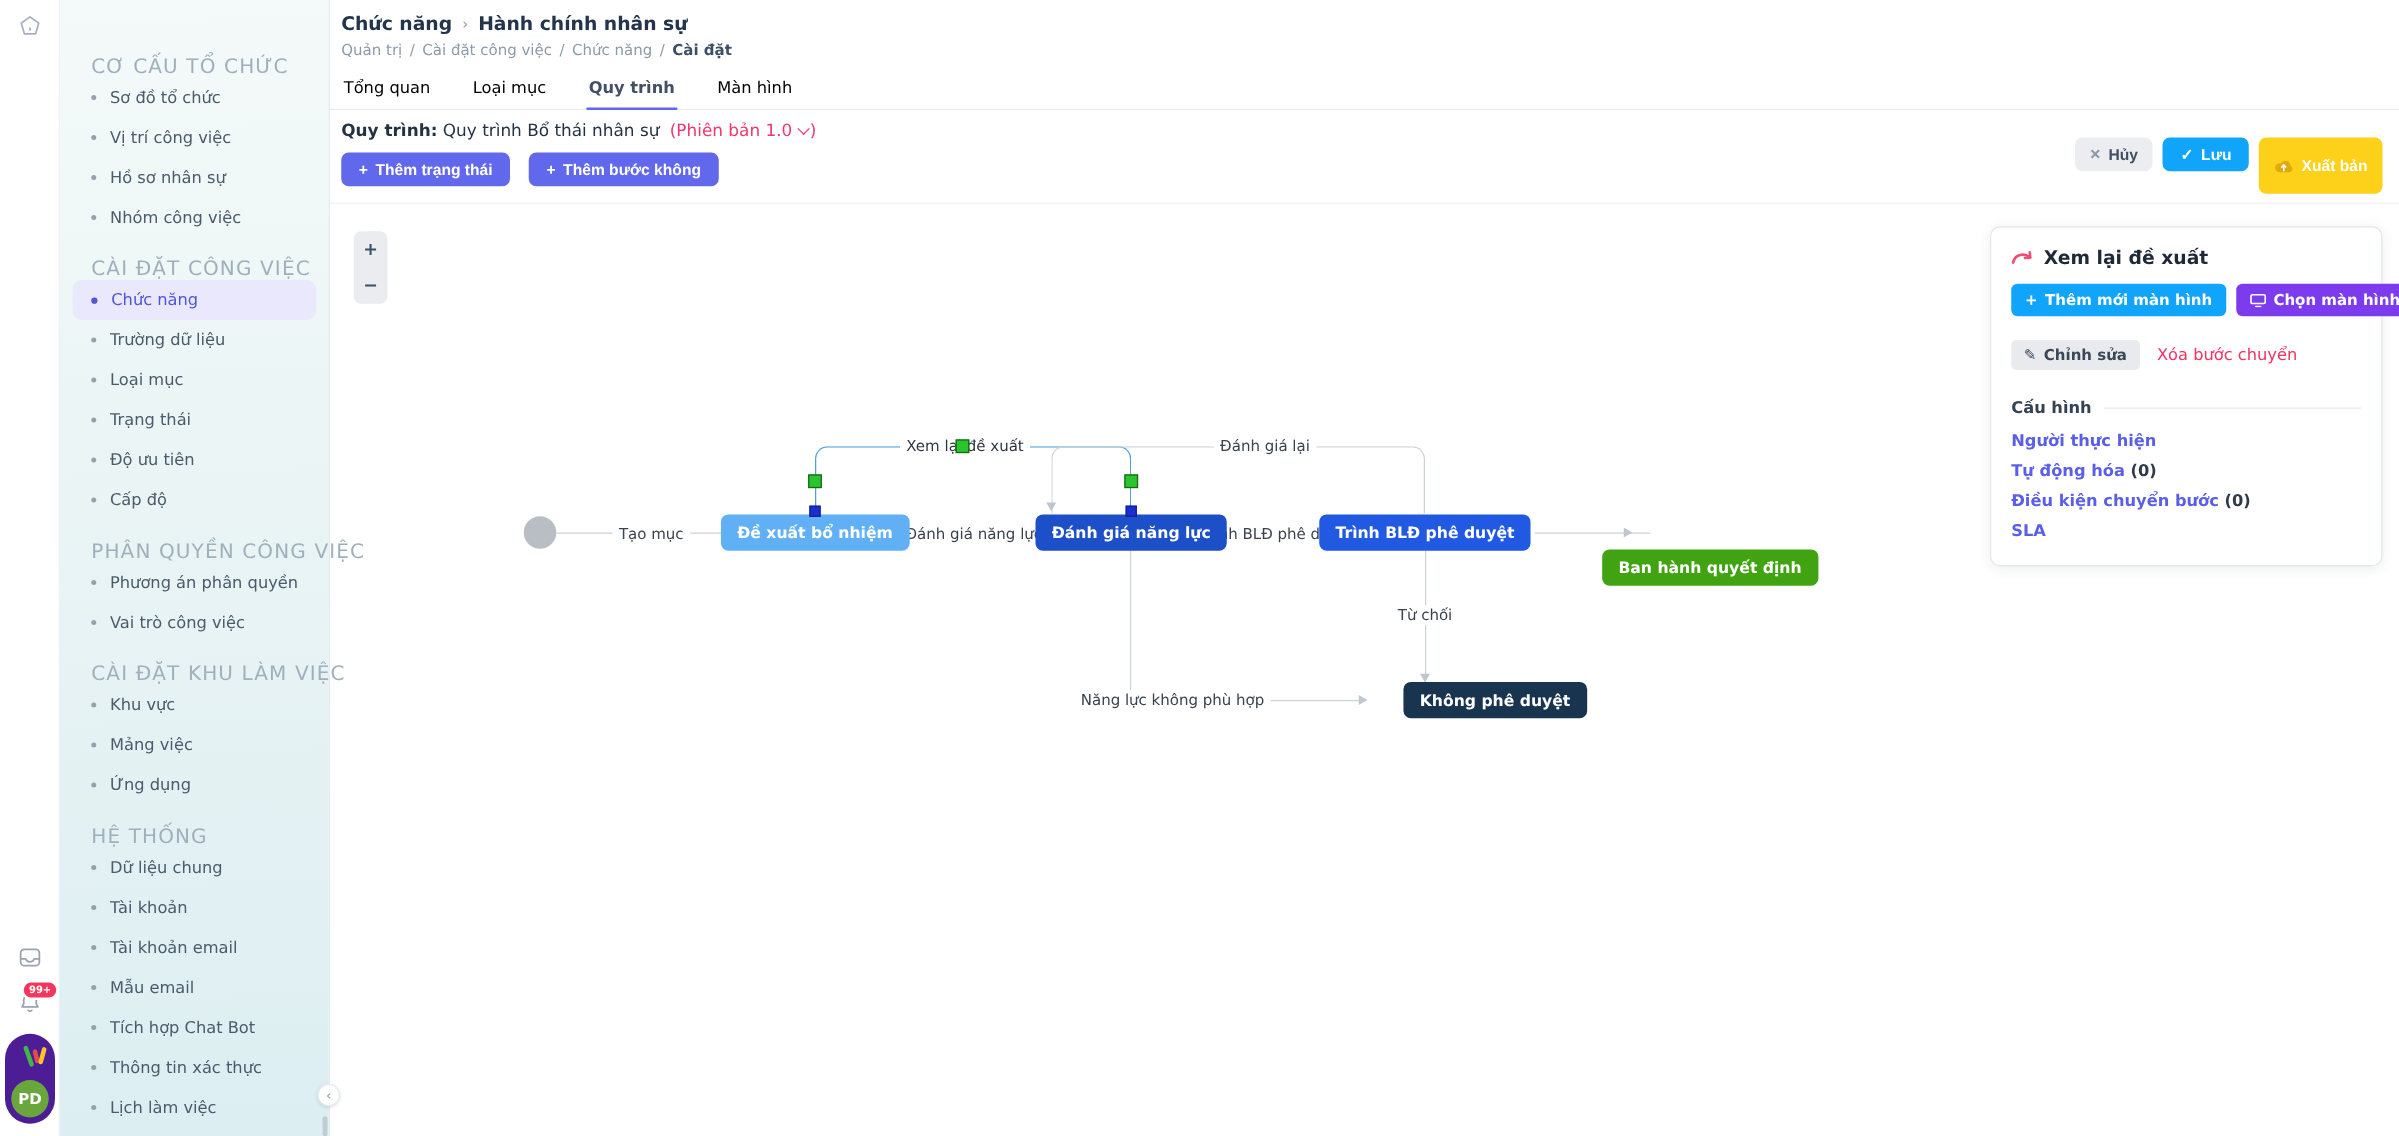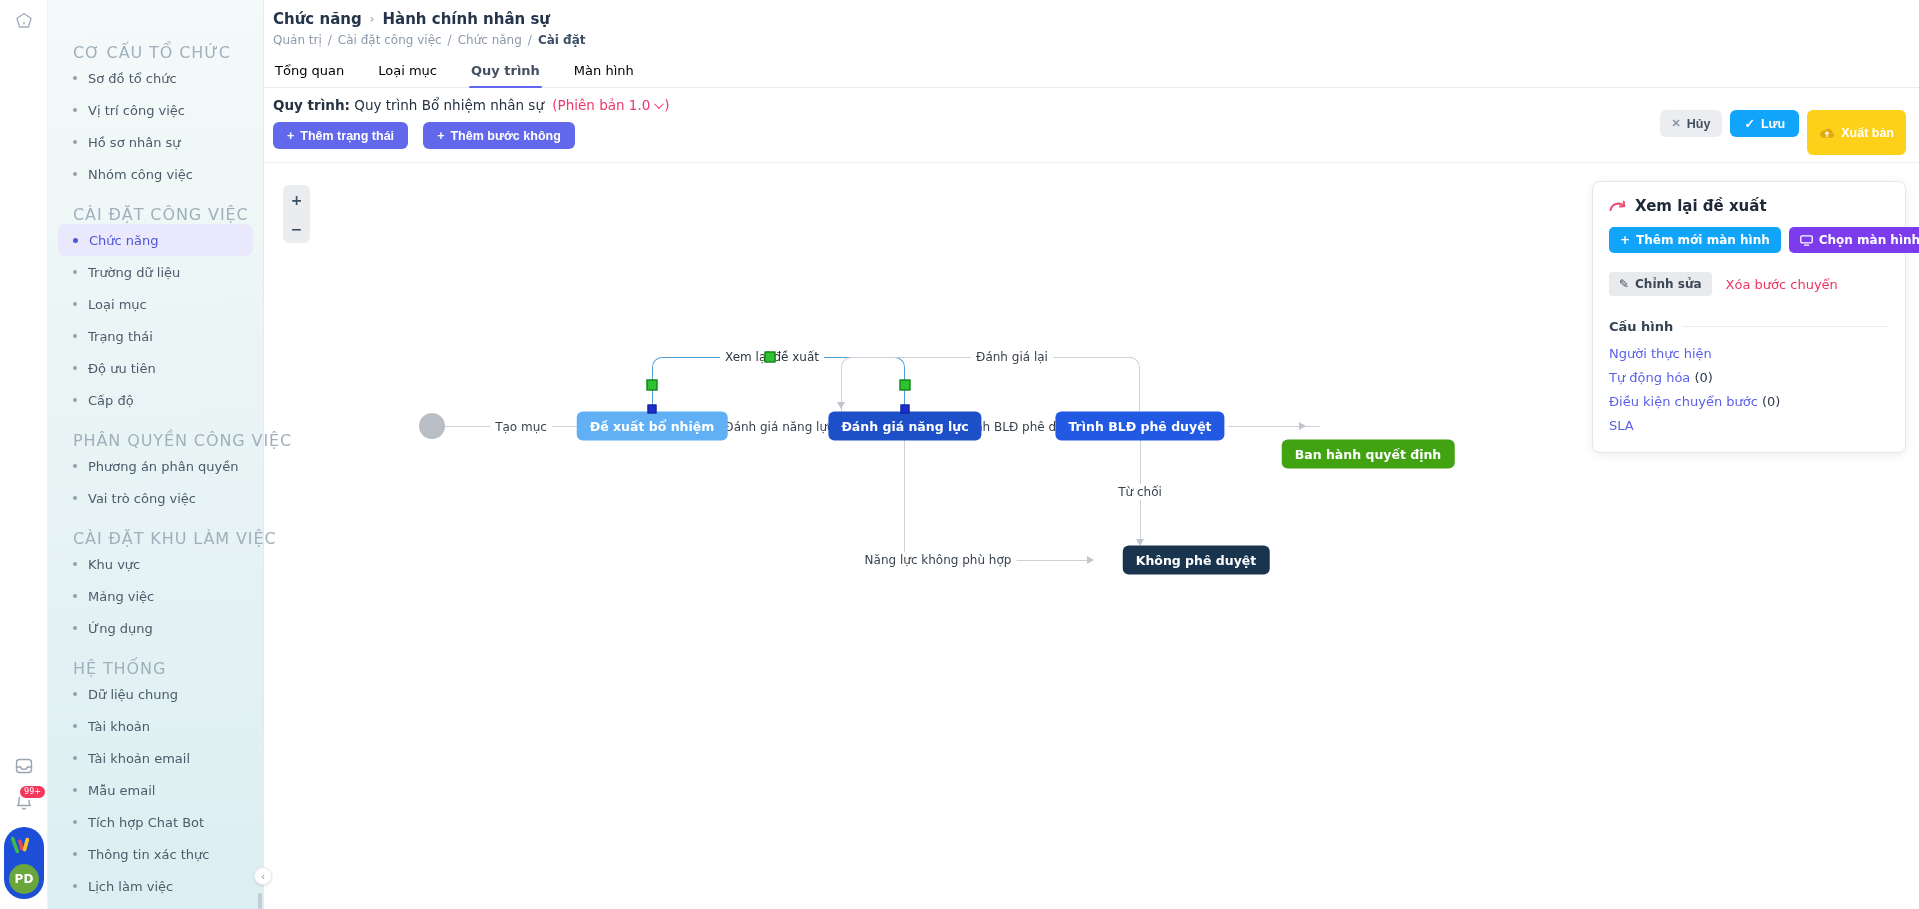--- a/index.html
+++ b/index.html
@@ -5,23 +5,23 @@
   * { margin:0; padding:0; box-sizing:border-box; }
   html,body { width:1919px; height:909px; overflow:hidden; background:#fff;
     font-family:"DejaVu Sans","Liberation Sans",sans-serif; }
 
   
   .rail { position:absolute; left:0; top:0; width:48px; height:909px; background:#fff;
     border-right:1px solid #eef0f4; z-index:20; }
   .rail-top { position:absolute; top:10px; left:0; width:48px; display:flex; justify-content:center; }
   .rail-bottom { position:absolute; bottom:10px; left:0; width:48px; display:flex; flex-direction:column; align-items:center; gap:14px; }
   .rail-icon { width:22px; height:22px; display:flex; align-items:center; justify-content:center; cursor:pointer; position:relative; }
-  .badge { position:absolute; top:-7px; right:-12px; background:#f5365c; color:#fff; font-size:8px; font-weight:400;
+  .badge { position:absolute; top:-7px; right:-12px; background:#f5365c; color:#fff; font-size:8px; font-weight:700;
     padding:2px 4px; border-radius:8px; border:2px solid #fff; line-height:1;text-align:center; }
-  .logo-pill { background:#1d4ed8; border-radius:20px; padding:7px 5px 5px 5px; display:flex; flex-direction:column; align-items:flex-start; gap:8px; }
+  .logo-pill { background:#4c1d95; border-radius:20px; padding:7px 5px 5px 5px; display:flex; flex-direction:column; align-items:flex-end; gap:8px; }
   .avatar { width:30px; height:30px; border-radius:50%; background:#69a63c; color:#fff; font-size:12px; font-weight:700;
     display:flex; align-items:center; justify-content:center; }
 
   
   .sidebar { position:absolute; left:48px; top:0; width:216px; height:909px; z-index:15;
     background:linear-gradient(178deg,#f4faf9 0%,#eaf4f5 45%,#dceef2 100%);
     border-right:1px solid #e4eaee; padding-top:28px; }
   .sec-title { font-size:16px; letter-spacing:.9px; color:#9fb0bd; margin:15px 12px 5px 25px; height:14px;
     white-space:nowrap; }
   .sitem { height:32px; margin:0 10px; padding-left:15px; display:flex; align-items:center; gap:11px;
@@ -97,21 +97,21 @@
   .pbtn-blue { background:#10a5fa; }
   .pbtn-purple { background:#7c3bec; }
   .panel-row2 { display:flex; align-items:center; gap:14px; margin-top:19px; }
   .chip { display:inline-flex; align-items:center; gap:6px; background:#e8eaee; border-radius:4px; height:24px; padding:0 10px;
     font-size:12px; font-weight:600; color:#3c4858; cursor:pointer; }
   .link-red { font-size:13px; color:#f0335f; cursor:pointer; }
   .config-head { display:flex; align-items:center; gap:10px; margin-top:23px; }
   .config-head .t { font-size:13px; font-weight:600; color:#344354; white-space:nowrap; }
   .config-head .line { flex:1; height:1px; background:#e7eaef; }
   .cfg-links { margin-top:10px; display:flex; flex-direction:column; gap:5px; }
-  .cfg-link { font-size:13px; color:#5a5fe8; line-height:19px; cursor:pointer; }
+  .cfg-link { font-size:13px; color:#5a5fe8; line-height:19px; cursor:pointer;font-weight:bold; }
   .cfg-link .cnt { color:#2c3a4a; }
 </style>
 </head>
 <body>
 
 <div class="rail">
   <div class="rail-top">
     <div class="rail-icon">
       <svg width="20" height="20" viewBox="0 0 20 20" fill="none">
           <path d="M10 2.5 L17 7.5 L14.5 16 H5.5 L3 7.5 Z" stroke="#a7aec0" stroke-width="1.4" stroke-linejoin="round"></path>
@@ -270,21 +270,21 @@
   <div class="tabs">
     <div class="tab">Tổng quan</div>
     <div class="tab">Loại mục</div>
     <div class="tab active">Quy trình</div>
     <div class="tab">Màn hình</div>
   </div>
 
   <div class="toolbar">
     <div class="process-line">
       <b>Quy trình:</b>
-      <span>Quy trình Bổ nhiệm nhân sự</span>
+      <span>Quy trình Bổ thái nhân sự</span>
       <span class="version"><span>(Phiên bản 1.0</span><span class="chev-down"></span><span>)</span></span>
     </div>
     <button class="btn btn-indigo">
         <span>+</span>
         <span>Thêm trạng thái</span>
       </button>
     <button class="btn btn-indigo">
         <span>+</span>
         <span>Thêm bước không</span>
       </button>

